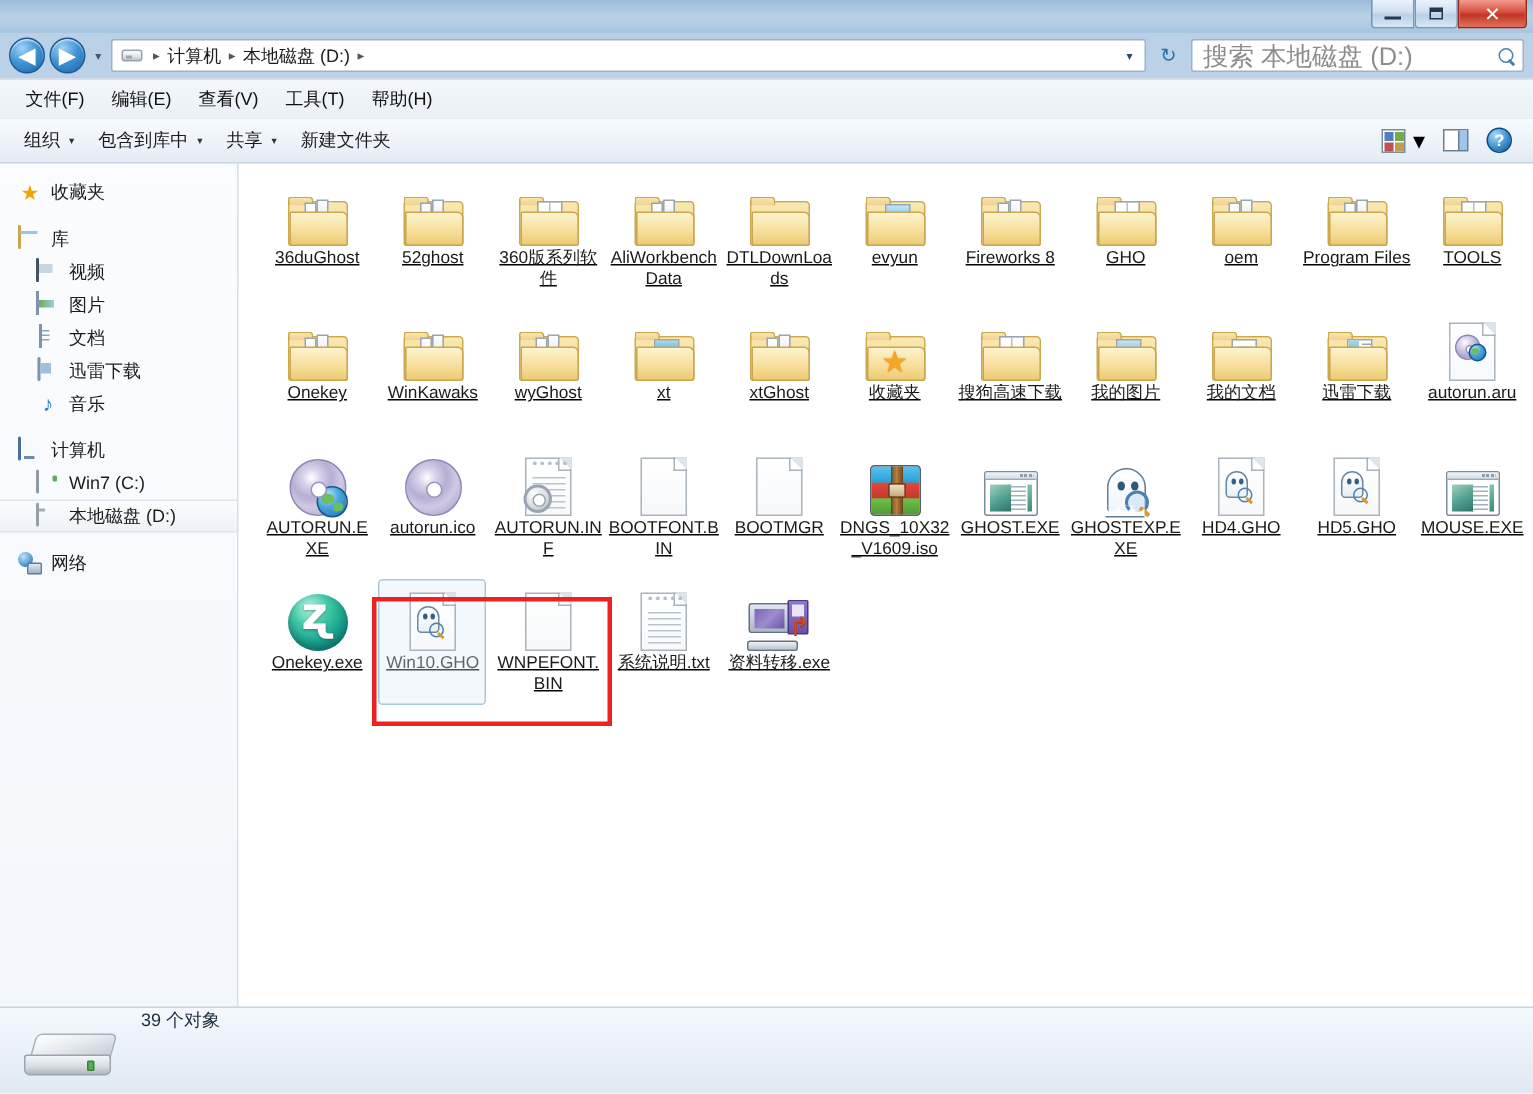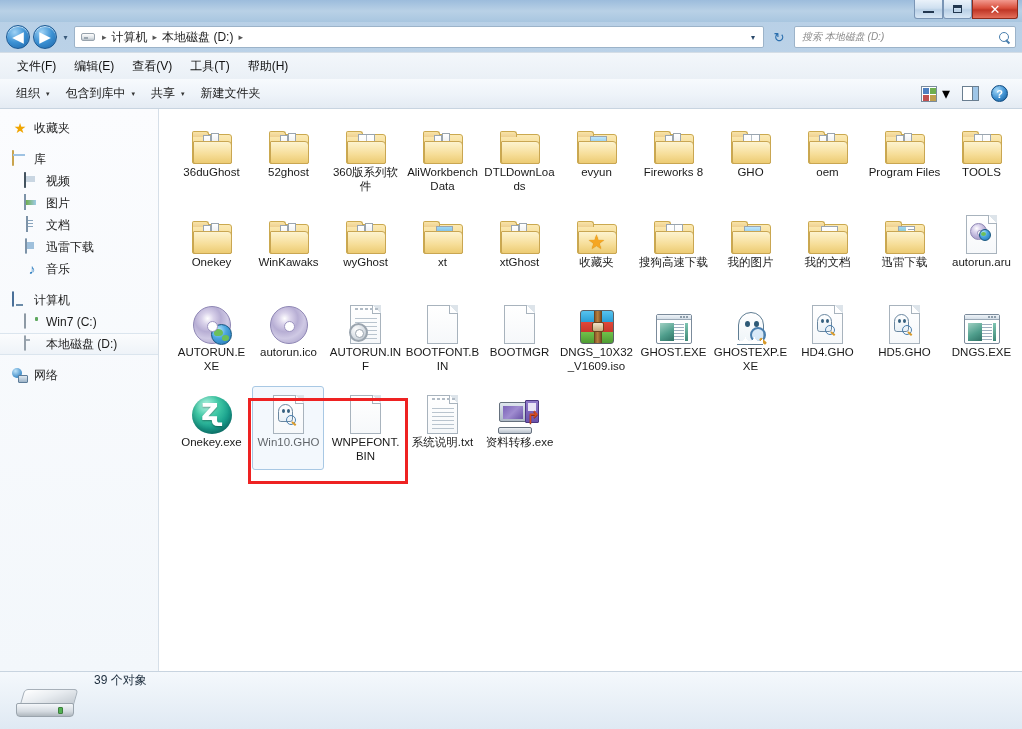--- a/index.html
+++ b/index.html
@@ -97,21 +97,21 @@
     width: 24px; height: 24px; flex: none; margin-left: 3px;
     display: flex; align-items: center; justify-content: center;
     color: #2b6fae; font-size: 13px;
   }
   #searchbox {
     width: 222px; height: 22px; flex: none; margin-left: 3px;
     background: #fff; border: 1px solid #9cb3c9; border-radius: 2px;
     display: flex; align-items: center; padding: 0 4px 0 7px;
   }
   #searchbox .ph {
-    flex: 1; font-size: 10px; color: #8c8c8c; font-style: italic;
+    flex: 1; font-size: 17px; color: #8c8c8c; 
     white-space: nowrap; overflow: hidden;
   }
   #searchbox .mag {
     width: 13px; height: 13px; flex:none; position: relative;
   }
   #searchbox .mag::before{
     content:''; position:absolute; left:1px; top:1px; width:8px; height:8px;
     border:1.6px solid #4a7fae; border-radius:50%;
   }
   #searchbox .mag::after{
@@ -250,21 +250,21 @@
   .cell .lbl {
     margin-top: 2px; font-size: 11.5px; color: #1a1a1a;
     text-align: center; line-height: 13.5px; width: 74px;
     word-break: break-all; overflow: hidden;
   }
   .cell.selected .selbox {
     position: absolute; left: 2px; top: 2px; width: 72px; height: 84px;
     border: 1px solid #a8c8e4; border-radius: 3px;
     background: rgba(220,235,248,.35);
   }
-  .cellwrap { position: relative; }
+  .cellwrap { position: relative; text-decoration: underline; }
 
   
   .folder { width: 40px; height: 33px; position: relative; }
   .folder .back {
     position: absolute; left: 0; bottom: 0; width: 40px; height: 30px;
     background: linear-gradient(180deg,#fbe9b4 0%, #f4d98c 55%, #eccb72 100%);
     border: 1px solid #cba94f; border-radius: 2px 3px 2px 2px;
   }
   .folder .tab {
     position: absolute; left: 0; top: 0; width: 17px; height: 6px;
@@ -1138,21 +1138,21 @@
           </div>
           <div class="cellwrap">
             <div class="cell">
               <span class="ibox">
                 <span class="appwin">
                   <span class="tbar"></span>
                   <span class="lpane"></span>
                   <span class="rpane"></span>
                 </span>
               </span>
-              <span class="lbl">DNGS.EXE</span>
+              <span class="lbl">MOUSE.EXE</span>
             </div>
           </div>
           <div class="cellwrap">
             <div class="cell">
               <span class="ibox">
                 <span class="onekey"></span>
               </span>
               <span class="lbl">Onekey.exe</span>
             </div>
           </div>

